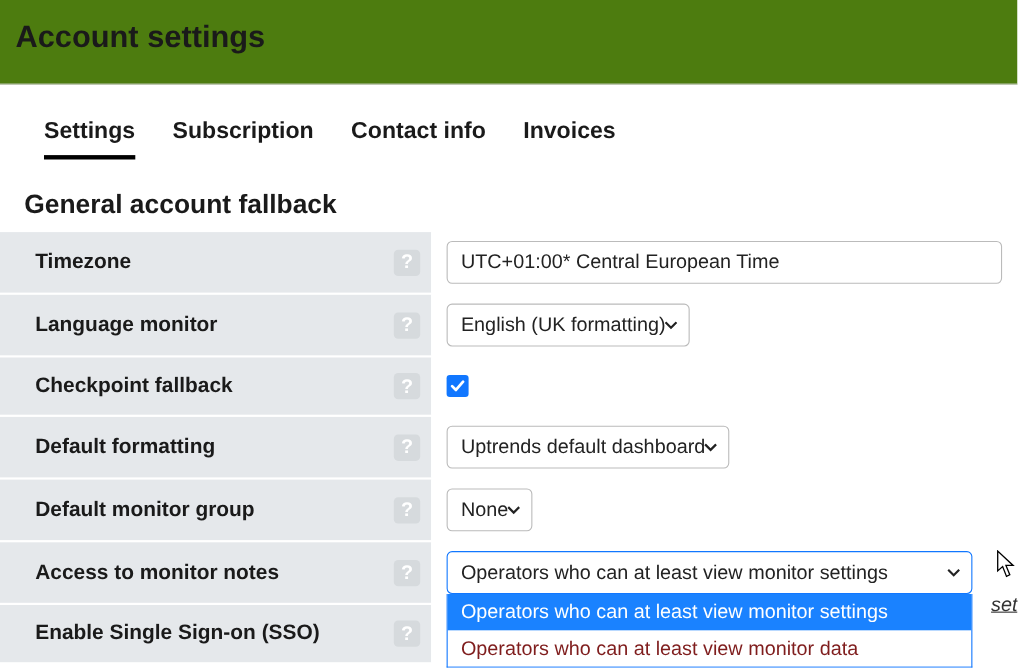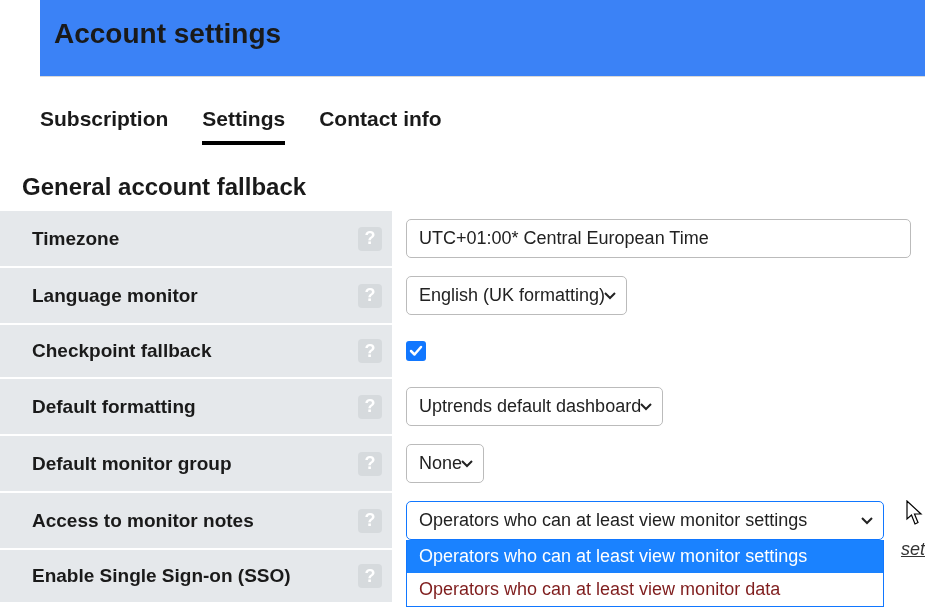--- a/index.html
+++ b/index.html
@@ -5,24 +5,23 @@
     * { margin: 0; padding: 0; box-sizing: border-box; }
     body {
       font-family: -apple-system, BlinkMacSystemFont, "Segoe UI", Helvetica, Arial, sans-serif;
       background: #fff;
       width: 925px;
       height: 607px;
       overflow: hidden;
       position: relative;
     }
     .header {
-      background: #3b82f6;
+      background: #4d7c0f;
       padding: 18px 14px 26px;
       border-bottom: 1px solid #d8d8d8;
-      margin-left: 40px;
     }
     .page-title {
       font-size: 28px;
       font-weight: 700;
       color: #1a1a1a;
     }
     .tabs {
       display: flex;
       gap: 34px;
       padding: 30px 40px 0;
@@ -165,23 +164,24 @@
     }
   </style>
 </head>
 <body>
 
 <div class="header">
   <h1 class="page-title">Account settings</h1>
 </div>
 
 <nav class="tabs">
+  <div class="tab active">Settings</div>
   <div class="tab">Subscription</div>
-  <div class="tab active">Settings</div>
   <div class="tab">Contact info</div>
+  <div class="tab">Invoices</div>
 </nav>
 
 <h2 class="section-heading">General account fallback</h2>
 
 <div class="settings-table">
 
   <div class="settings-row">
     <div class="label-cell">
       <span>Timezone</span>
       <span class="help-icon">?</span>

